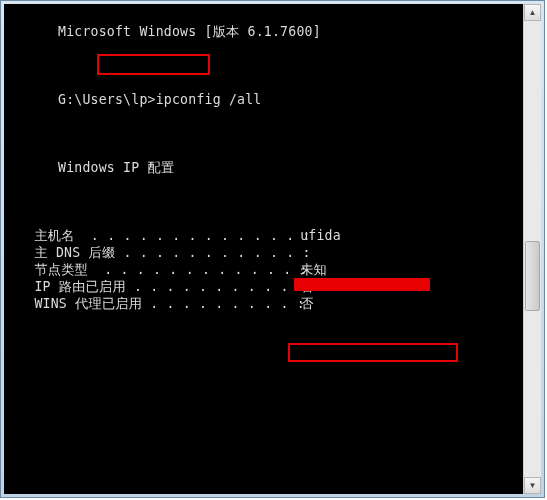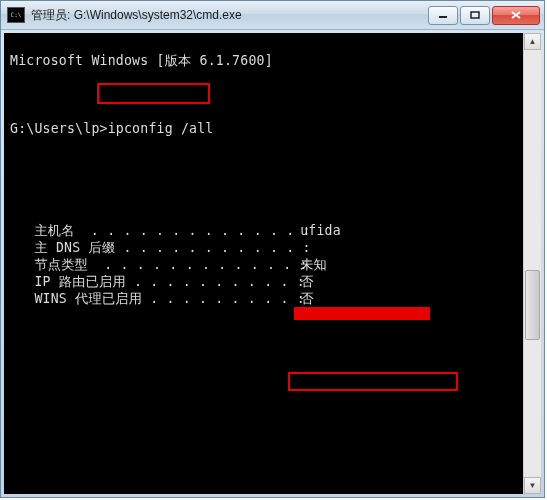--- a/index.html
+++ b/index.html
@@ -95,20 +95,21 @@
     padding: 2px 4px 0 6px;
     white-space: pre;
     overflow: hidden;
     position: relative;
     box-sizing: border-box;
     letter-spacing: 0.2px;
   }
   .row {
     display: block;
     height: 17px;
+    margin-left: 48px;
   }
   .kv {
     display: flex;
     height: 17px;
   }
   .kv .lbl {
     width: 282px;
     flex-shrink: 0;
   }
   .val { }
@@ -155,49 +156,28 @@
     background: linear-gradient(to right, #e6e6e6, #c9c9c9);
     border: 1px solid #a8a8a8;
     border-radius: 2px;
     box-sizing: border-box;
   }
 </style>
 </head>
 <body>
 
 <div class="window">
-  <div class="titlebar">
-    <div class="app-icon"></div>
-    <div class="title-text">管理员: G:\Windows\system32\cmd.exe</div>
-    <div class="win-buttons">
-      <div class="win-btn">
-        <svg width="10" height="8">
-            <line x1="1" y1="6" x2="9" y2="6" stroke="#222" stroke-width="2"></line>
-          </svg>
-      </div>
-      <div class="win-btn">
-        <svg width="10" height="8">
-            <rect x="1" y="1" width="8" height="6" fill="none" stroke="#222" stroke-width="1.5"></rect>
-          </svg>
-      </div>
-      <div class="win-btn close">
-        <svg width="10" height="8">
-            <line x1="1" y1="1" x2="9" y2="7" stroke="#fff" stroke-width="1.8"></line>
-            <line x1="9" y1="1" x2="1" y2="7" stroke="#fff" stroke-width="1.8"></line>
-          </svg>
-      </div>
-    </div>
-  </div>
 
   <div class="console-wrap">
     <div class="console">
 <span class="row">Microsoft Windows [版本 6.1.7600]</span>
 <span class="row"></span>
 <span class="row"><span>G:\Users\lp&gt;</span><span>ipconfig /all</span></span>
 <span class="row"></span>
+<span class="row">Windows IP 配置</span>
 <span class="row"></span>
 <div id="globals"><span class="kv"><span class="lbl">   主机名  . . . . . . . . . . . . . :</span><span class="val"> ufida</span></span><span class="kv"><span class="lbl">   主 DNS 后缀 . . . . . . . . . . . :</span><span class="val"></span></span><span class="kv"><span class="lbl">   节点类型  . . . . . . . . . . . . :</span><span class="val"> 未知</span></span><span class="kv"><span class="lbl">   IP 路由已启用 . . . . . . . . . . :</span><span class="val"> 否</span></span><span class="kv"><span class="lbl">   WINS 代理已启用 . . . . . . . . . :</span><span class="val"> 否</span></span></div>
 <span class="row"></span>
 <span class="row"></span>
 
 
 
 
       
       <div class="hl-red" style="left:93px; top:50px; width:113px; height:21px;"></div>

